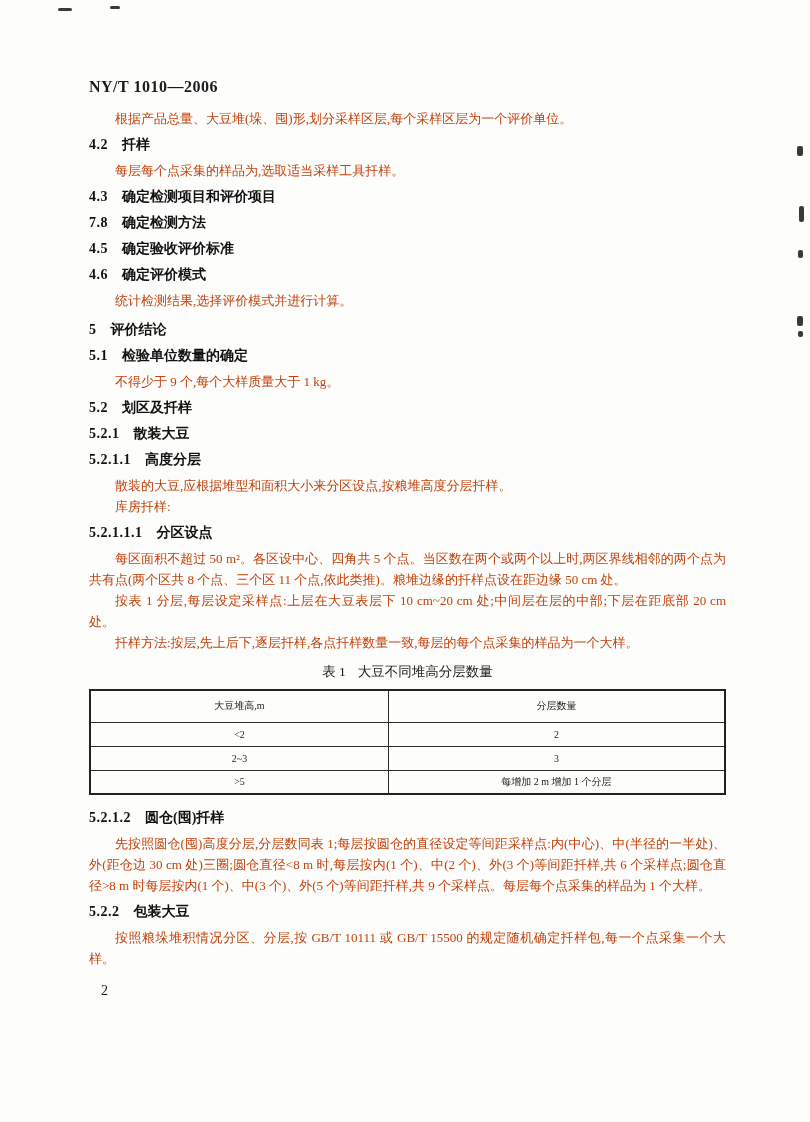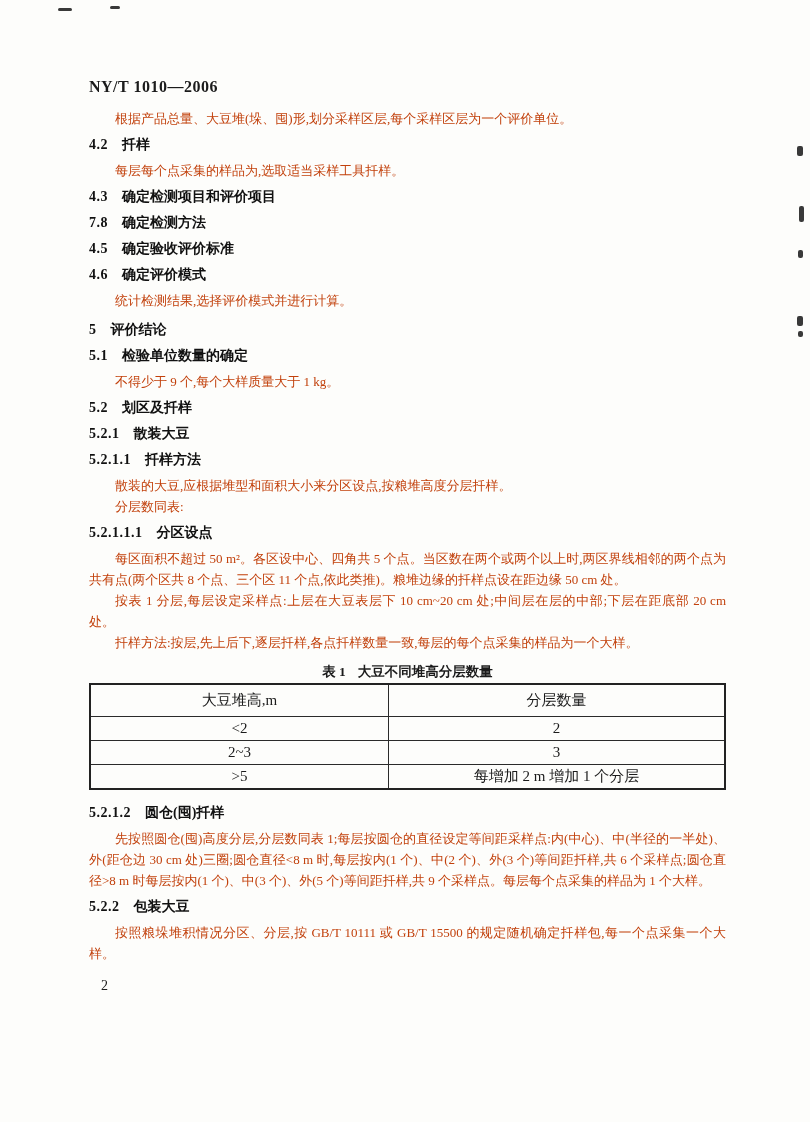--- a/index.html
+++ b/index.html
@@ -35,31 +35,31 @@
     font-weight:bold;
     line-height:21px;
     margin:5px 0;
     color:#111;
   }
   .heading .num { margin-right:14px; letter-spacing:0.5px; }
   .heading.major { margin-top:8px; }
   .table-block { margin-top:8px; margin-bottom:12px; }
   .table-caption {
     text-align:center;
-    font-weight:bold;
+    font-weight:normal;
     font-size:13.5px;
     line-height:21px;
-    margin-bottom:1px;
+    margin-bottom:7px;
   }
   .table-caption .cap-num { margin-right:12px; }
   table.layer-table {
     width:100%;
     border-collapse:collapse;
     border:2px solid #222;
-    font-size:15px;
+    font-size:10px;
   }
   table.layer-table th {
     border:1px solid #2a2a2a;
     font-weight:normal;
     text-align:center;
     height:32px;
     padding:2px 4px;
   }
   table.layer-table td {
     border:1px solid #2a2a2a;
@@ -118,25 +118,25 @@
     <div class="heading major"><span class="num">5</span><span class="title">评价结论</span></div>
 
     <div class="heading"><span class="num">5.1</span><span class="title">检验单位数量的确定</span></div>
 
     <div class="para">不得少于 9 个,每个大样质量大于 1 kg。</div>
 
     <div class="heading"><span class="num">5.2</span><span class="title">划区及扦样</span></div>
 
     <div class="heading"><span class="num">5.2.1</span><span class="title">散装大豆</span></div>
 
-    <div class="heading"><span class="num">5.2.1.1</span><span class="title">扦样方法</span></div>
+    <div class="heading"><span class="num">5.2.1.1</span><span class="title">高度分层</span></div>
 
     <div class="para">散装的大豆,应根据堆型和面积大小来分区设点,按粮堆高度分层扦样。</div>
 
-    <div class="para">分层数同表:</div>
+    <div class="para">库房扦样:</div>
 
     <div class="heading"><span class="num">5.2.1.1.1</span><span class="title">分区设点</span></div>
 
     <div class="para">每区面积不超过 50 m²。各区设中心、四角共 5 个点。当区数在两个或两个以上时,两区界线相邻的两个点为共有点(两个区共 8 个点、三个区 11 个点,依此类推)。粮堆边缘的扦样点设在距边缘 50 cm 处。</div>
 
 
     <div class="para">按表 1 分层,每层设定采样点:上层在大豆表层下 10 cm~20 cm 处;中间层在层的中部;下层在距底部 20 cm 处。</div>
 
     <div class="para">扦样方法:按层,先上后下,逐层扦样,各点扦样数量一致,每层的每个点采集的样品为一个大样。</div>
 

